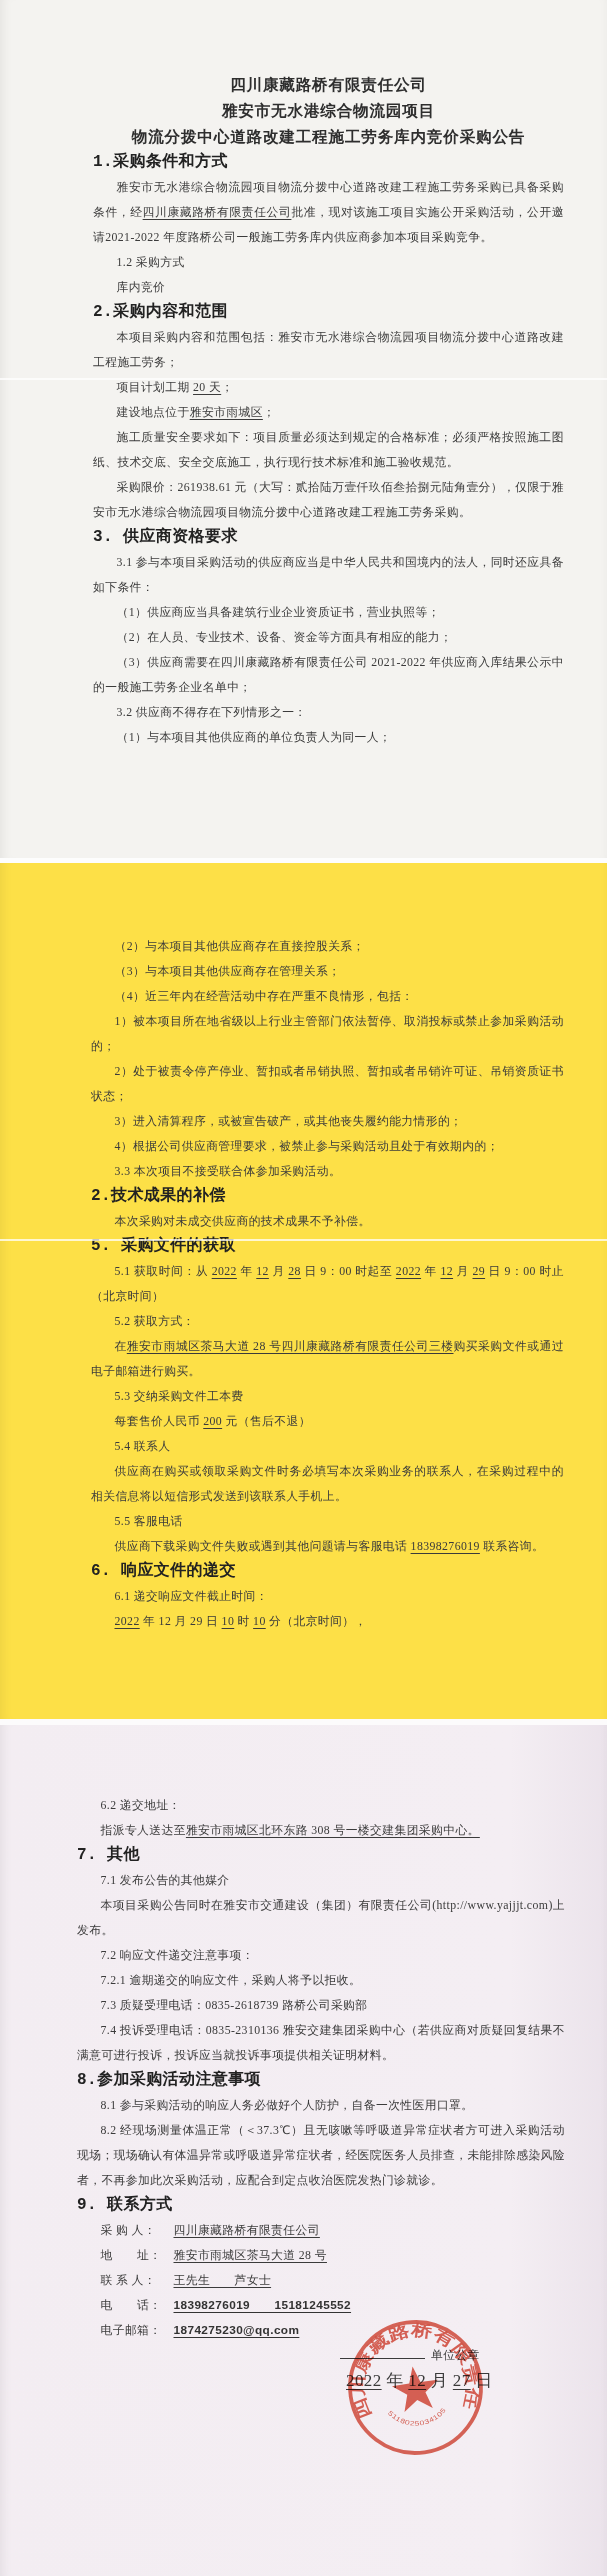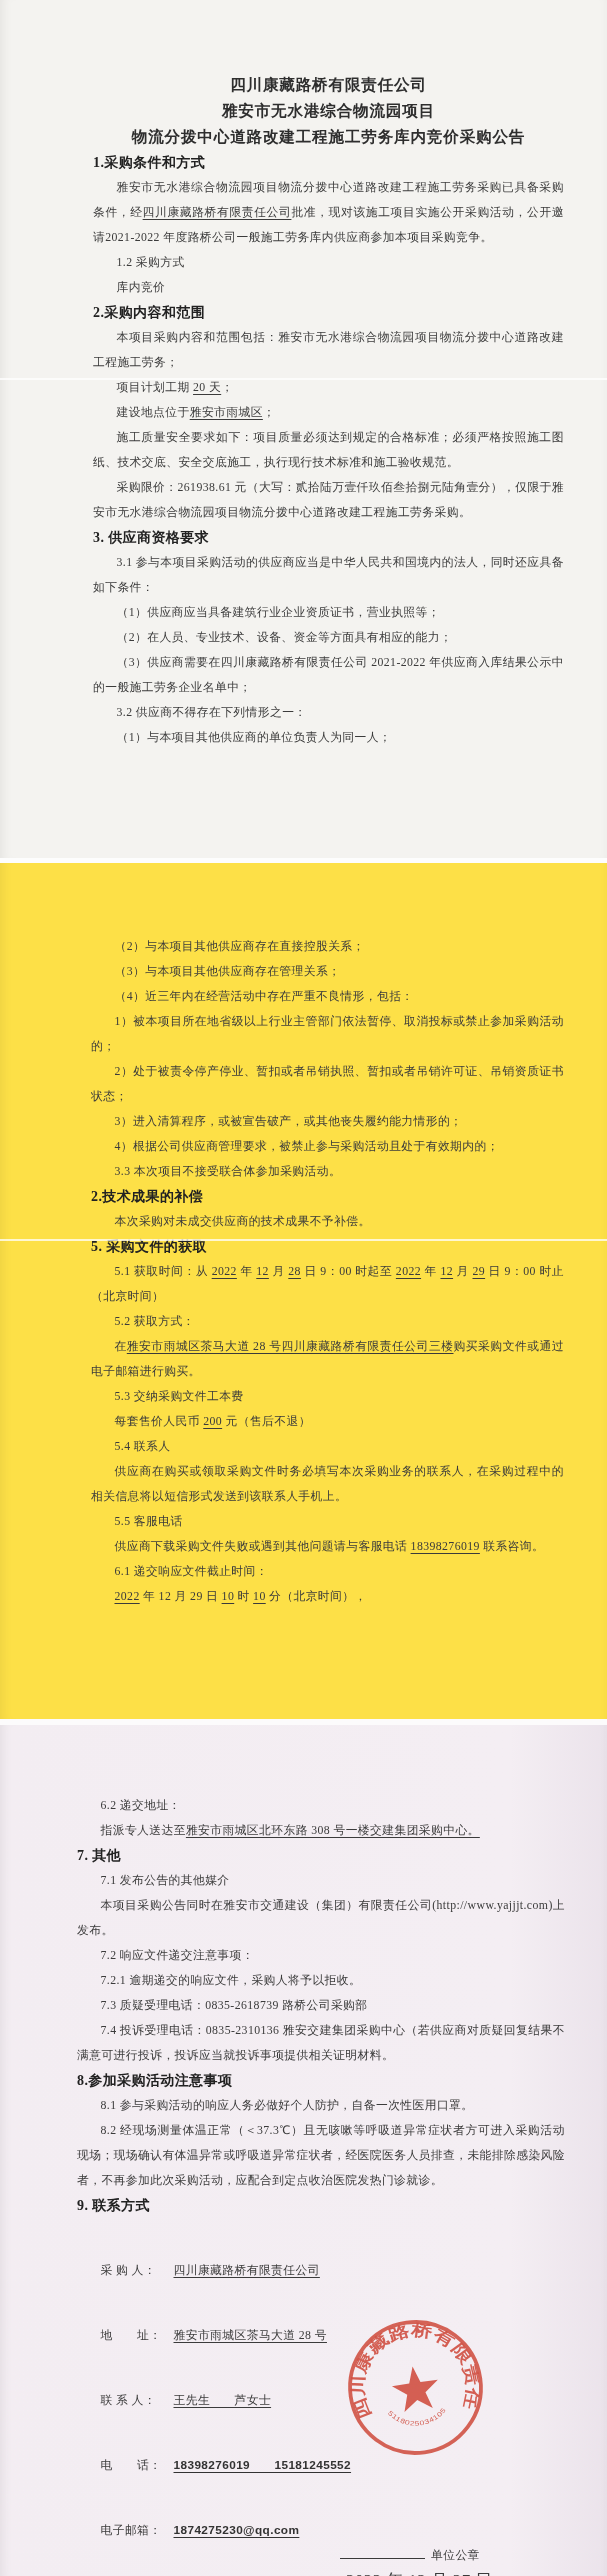--- a/index.html
+++ b/index.html
@@ -11,26 +11,26 @@
   .p3 { height:852px; background:linear-gradient(90deg,#f3edf2 0%,#f4eef3 84%,#ebe3eb 100%); }
   .gap1 { height:4.6px; background:#fdfdfd; }
   .gap2 { height:6px; background:#fcfbfc; }
   .crease { position:absolute; left:0; right:0; height:2.3px; background:rgba(255,255,255,0.75); pointer-events:none; }
   .c1 .content { padding:72px 43px 0 93px; }
   .c2 .content { padding:71px 43px 0 91px; }
   .c3 .content { padding:68px 42px 0 77px; }
   .page p { margin:0; line-height:25px; text-align:justify; }
   .titles p { text-align:center; font-family:"Liberation Sans", sans-serif; font-weight:bold;
               font-size:15.6px; line-height:26px; color:#2e2e2e; letter-spacing:0.8px; }
-  .h { font-family:Liberation Serif, serif; font-weight:bold; font-size:14px; color:#222;
+  .h { font-family:Liberation Mono, monospace; font-weight:bold; font-size:16px; color:#222;
        letter-spacing:0.4px; }
   .ind { text-indent:23.5px; }
   .u { text-decoration:underline; text-underline-offset:3px; text-decoration-thickness:0.8px; }
   .num { font-family:"Liberation Sans", sans-serif; font-weight:bold; color:#333; }
-  .contact-label { display:inline-block; min-width:73px; text-indent:0;margin-top:40px; }
+  .contact-label { display:inline-block; min-width:73px; text-indent:0; }
   .sig-row { padding-left:263px; text-indent:0; }
   .sigline { display:inline-block; width:85px; height:12px; border-bottom:1.1px solid #3a3a3a; margin-right:6px; }
   .date-row { padding-left:269px; text-indent:0; font-size:17px; }
   .seal { position:absolute; left:344px; top:591px; width:143px; height:143px;
           transform:rotate(-8deg); mix-blend-mode:multiply; opacity:0.88; pointer-events:none; }
 </style>
 </head>
 <body>
 
 <div class="page p1 c1">
@@ -84,20 +84,21 @@
     <p class="ind"><span>5.1 获取时间：从 </span><span class="u">2022</span><span> 年 </span><span class="u">12</span><span> 月 </span><span class="u">28</span><span> 日 9：00 时起至 </span><span class="u">2022</span><span> 年 </span><span class="u">12</span><span> 月 </span><span class="u">29</span><span> 日 9：00 时止（北京时间）</span></p>
     <p class="ind">5.2 获取方式：</p>
     <p class="ind"><span>在</span><span class="u">雅安市雨城区茶马大道 28 号四川康藏路桥有限责任公司三楼</span><span>购买采购文件或通过电子邮箱进行购买。</span></p>
     <p class="ind">5.3 交纳采购文件工本费</p>
     <p class="ind"><span>每套售价人民币 </span><span class="u">200</span><span> 元（售后不退）</span></p>
     <p class="ind">5.4 联系人</p>
     <p class="ind">供应商在购买或领取采购文件时务必填写本次采购业务的联系人，在采购过程中的相关信息将以短信形式发送到该联系人手机上。</p>
     <p class="ind">5.5 客服电话</p>
     <p class="ind"><span>供应商下载采购文件失败或遇到其他问题请与客服电话 </span><span class="u">18398276019</span><span> 联系咨询。</span></p>
 
+    <p class="h">6. 响应文件的递交</p>
     <p class="ind">6.1 递交响应文件截止时间：</p>
     <p class="ind"><span class="u">2022</span><span> 年 12 月 29 日 </span><span class="u">10</span><span> 时 </span><span class="u">10</span><span> 分（北京时间），</span></p>
   </div>
 </div>
 
 <div class="gap2"></div>
 
 <div class="page p3 c3">
   <div class="content">
     <p class="ind">6.2 递交地址：</p>

